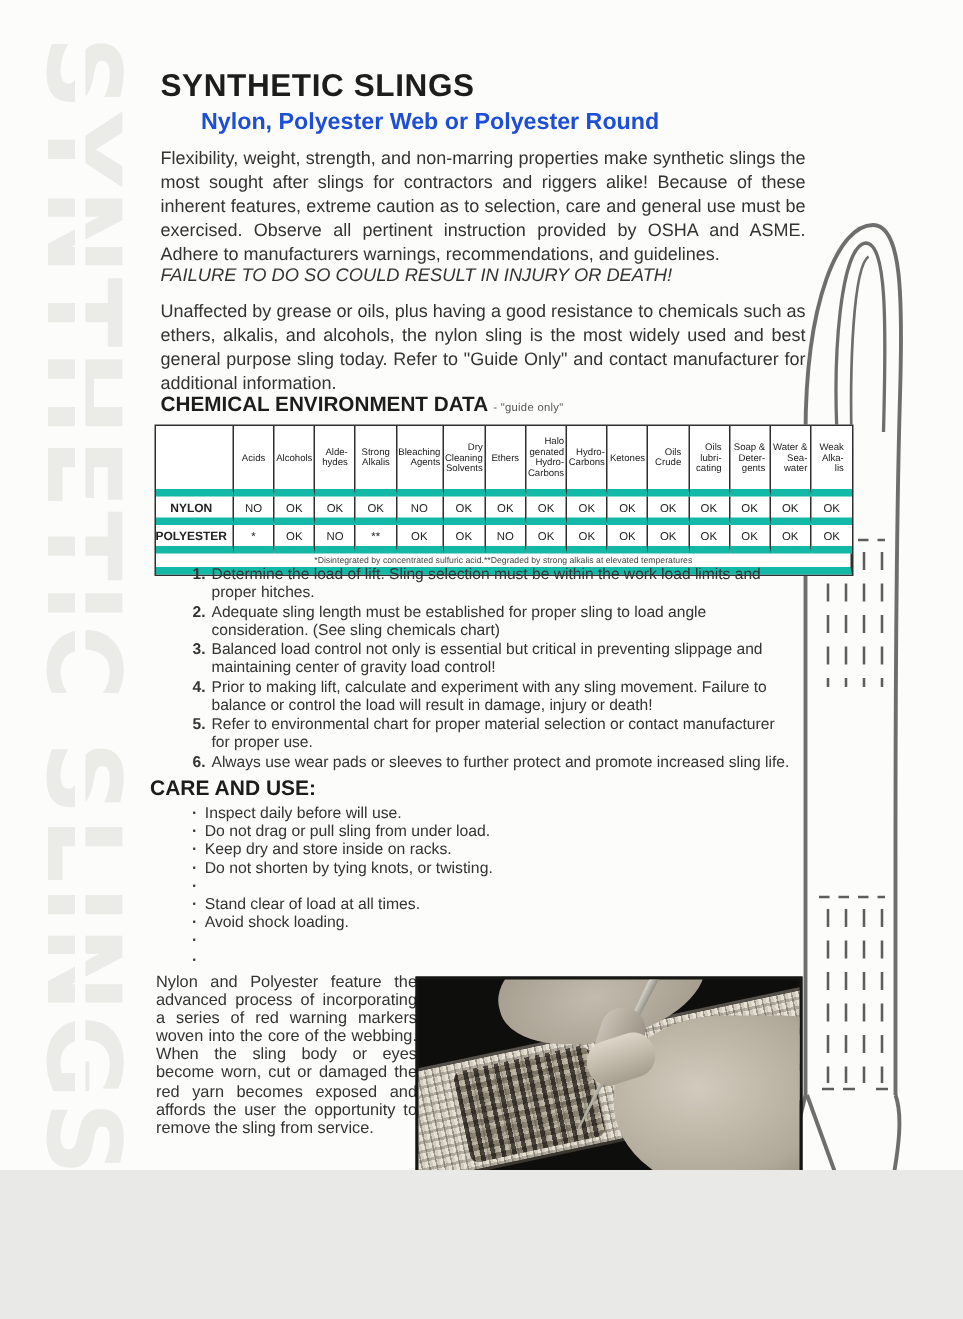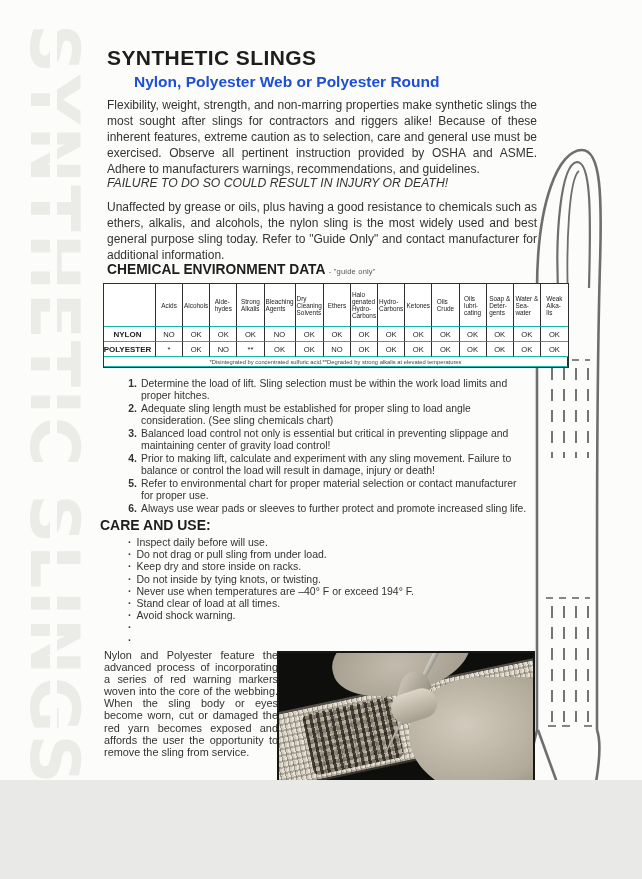--- a/index.html
+++ b/index.html
@@ -32,22 +32,22 @@
   .p2{left:107px;top:199px;width:430px;}
   .chem-heading{position:absolute;left:107px;top:262px;font-size:13.8px;font-weight:800;color:#1d1d1d;}
   .chem-note{font-size:7.5px;font-weight:400;color:#555;letter-spacing:.2px;}
   
   .chem-table{
     position:absolute;left:103px;top:283px;width:464px;background:#fff;
     border:1px solid #2f2f2f;display:grid;
     grid-template-columns:52px repeat(15,1fr);
     font-size:7.5px;color:#222;
   }
-  .chem-table .cell{border-right:1px solid #2f2f2f;border-bottom:1px solid #14b8a6;
-    display:flex;align-items:center;justify-content:center;text-align:left;}
+  .chem-table .cell{border-right:1px solid #2f2f2f;border-bottom:5px solid #14b8a6;
+    display:flex;align-items:center;justify-content:center;text-align:right;}
   .chem-table .cell:nth-child(16n){border-right:none;}
   .th{height:40px;font-size:6.4px;line-height:7px;white-space:pre-line;padding:1px;}
   .rowlabel{height:14px;font-weight:700;font-size:8px;justify-content:flex-end;padding-right:4px;}
   .val{height:14px;font-size:7.6px;}
   .footrow{grid-column:1/-1;display:flex;justify-content:space-between;align-items:center;
     height:9px;font-size:5.8px;color:#444;padding:0 2px;border-bottom:none;}
   
   .sel-heading{position:absolute;left:100px;top:359px;font-size:13.8px;font-weight:800;color:#1d1d1d;}
   .sel-list{position:absolute;left:122px;top:378px;width:408px;font-size:10.4px;line-height:11.8px;color:#333;}
   .sel-item{display:flex;margin-bottom:1.5px;}
@@ -280,33 +280,32 @@
       <div class="care-item">
         <span class="bullet">·</span>
         <span>Do not drag or pull sling from under load.</span>
       </div>
       <div class="care-item">
         <span class="bullet">·</span>
         <span>Keep dry and store inside on racks.</span>
       </div>
       <div class="care-item">
         <span class="bullet">·</span>
-        <span>Do not inside by tying knots, or twisting.</span>
-      </div>
-      <div class="care-item">
-        <span class="bullet">·</span>
-        <span>Never use when temperatures are –40° F or exceed 194° F.</span>
+        <span>Do not shorten by tying knots, or twisting.</span>
+      </div>
+      <div class="care-item">
+        <span class="bullet">·</span>
       </div>
       <div class="care-item">
         <span class="bullet">·</span>
         <span>Stand clear of load at all times.</span>
       </div>
       <div class="care-item">
         <span class="bullet">·</span>
-        <span>Avoid shock warning.</span>
+        <span>Avoid shock loading.</span>
       </div>
       <div class="care-item">
         <span class="bullet">·</span>
       </div>
       <div class="care-item">
         <span class="bullet">·</span>
       </div>
     </div>
 
     <div class="feature-para">Nylon and Polyester feature the advanced process of incorporating a series of red warning markers woven into the core of the webbing.  When the sling body or eyes become worn, cut or damaged the red yarn becomes exposed and affords the user the opportunity to remove the sling from service.</div>

